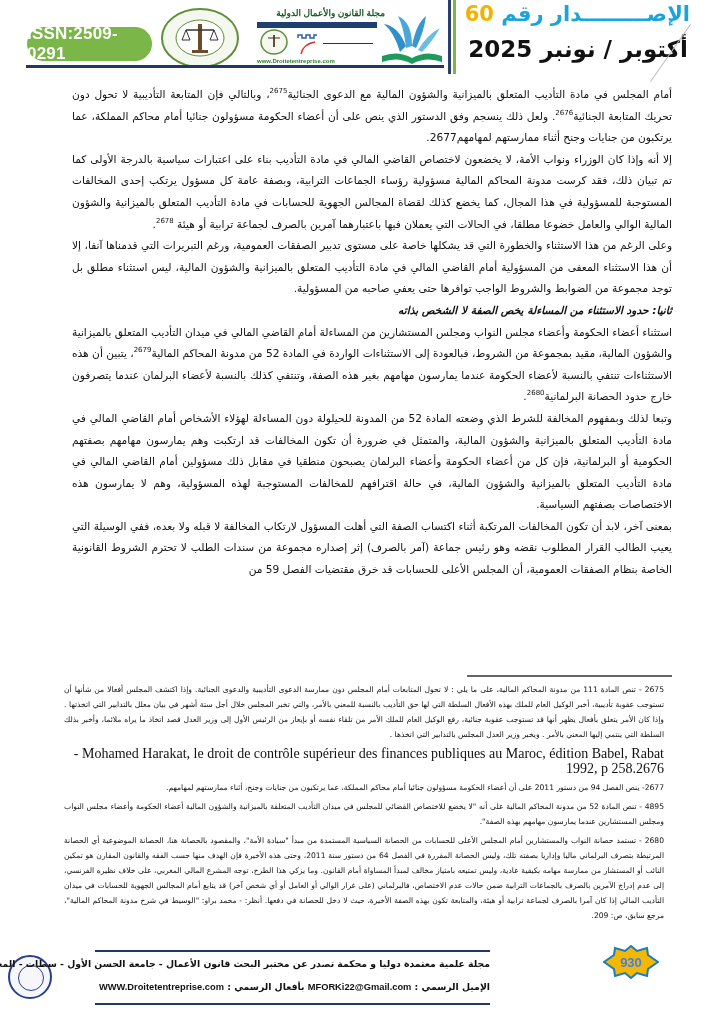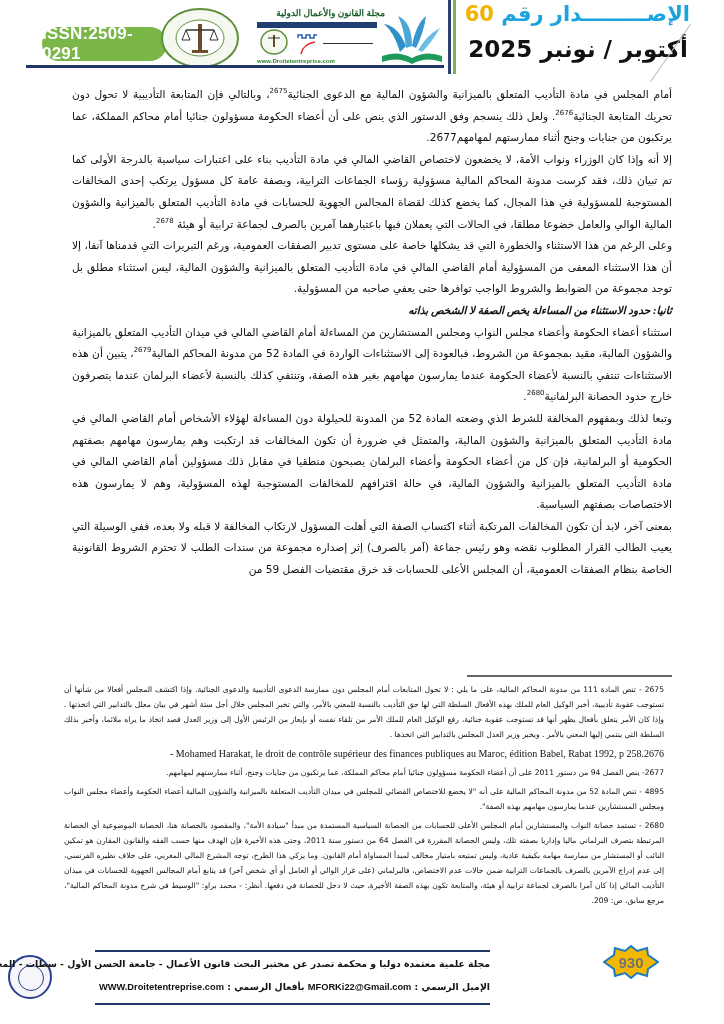--- a/index.html
+++ b/index.html
@@ -5,21 +5,21 @@
   * { box-sizing: border-box; margin: 0; padding: 0; }
   html, body { width: 724px; height: 1024px; background: #ffffff; overflow: hidden; }
   body { position: relative; font-family: "DejaVu Sans", sans-serif; color: #111; }
 
   
   .header { position: absolute; left: 0; top: 0; width: 724px; height: 78px; }
   .issn {
     position: absolute; left: 27px; top: 27px; width: 125px; height: 34px;
     background: #7ab648; border-radius: 17px; color: #fff;
     font-family: "Liberation Sans", sans-serif; font-size: 17px; font-weight: bold;
-    display: flex; align-items: center; justify-content: center; letter-spacing: 0.2px; margin-left: 15px;
+    display: flex; align-items: center; justify-content: center; letter-spacing: 0.2px;
   }
   .lab-logo { position: absolute; left: 158px; top: 6px; width: 84px; height: 64px; }
   .journal-banner { position: absolute; left: 255px; top: 6px; width: 190px; height: 62px; }
   .banner-title {
     position: absolute; right: 60px; top: 2px; font-size: 9px; color: #1a5e2a;
     font-family: Liberation Sans, sans-serif; direction: rtl; white-space: nowrap; font-weight: bold;
   }
   .banner-sub {
     position: absolute; left: 2px; top: 16px; width: 120px; height: 6px; background: #1f3f73;
   }
@@ -45,32 +45,32 @@
   .diag-line { position: absolute; left: 670px; top: 18px; width: 1px; height: 70px; background: #bbb; transform: rotate(35deg); }
 
   
   .content {
     position: absolute; left: 72px; top: 84px; width: 600px;
     direction: rtl; text-align: justify; text-align-last: right;
     font-family: "DejaVu Sans", sans-serif; font-size: 10.6px; line-height: 21.6px; color: #111;
   }
   .content p { margin-bottom: 0; }
   .content sup { font-size: 7px; line-height: 0; }
-  .content .subheading { font-weight: bold; font-style: italic; font-family: Liberation Serif, serif; }
+  .content .subheading { font-weight: bold; font-style: italic; }
 
   
   .fn-rule { position: absolute; left: 467px; top: 675px; width: 205px; height: 1.5px; background: #666; }
   .footnotes {
     position: absolute; left: 64px; top: 682px; width: 600px;
     direction: rtl; text-align: justify; text-align-last: right;
     font-family: "DejaVu Sans", sans-serif; font-size: 7.6px; line-height: 15px; color: #111;
   }
   .footnotes .fn { margin-bottom: 4px; }
   .footnotes .fn-latin {
-    direction: ltr; text-align: right; font-family: "Liberation Serif", serif; font-size: 10px;
+    direction: ltr; text-align: right; font-family: "Liberation Serif", serif; font-size: 14px;
   }
 
   
   .footer-seal {
     position: absolute; left: 8px; top: 955px; width: 44px; height: 44px; border-radius: 50%;
     border: 2px solid #2a3f8e; background: #f6f6fb;
   }
   .footer-seal::after {
     content: ""; position: absolute; left: 8px; top: 8px; width: 24px; height: 24px;
     border-radius: 50%; border: 1px solid #2a3f8e;
@@ -83,21 +83,21 @@
   }
   .footer-line2 {
     position: absolute; left: 95px; top: 981px; width: 395px; text-align: right; direction: rtl;
     font-size: 9.3px; font-weight: bold; color: #111; white-space: nowrap;
   }
   .footer-line2 .latin { font-family: "Liberation Sans", sans-serif; }
   .page-badge { position: absolute; left: 603px; top: 945px; width: 56px; height: 34px; }
   .page-num {
     position: absolute; left: 603px; top: 945px; width: 56px; height: 34px;
     display: flex; align-items: center; justify-content: center;
-    font-family: "Liberation Sans", sans-serif; font-weight: bold; font-size: 15px; color: #737373;
+    font-family: "Liberation Sans", sans-serif; font-weight: bold; font-size: 13px; color: #3b82f6;
   }
 </style>
 </head>
 <body>
 
 <div class="header">
   <div class="issn">ISSN:2509-0291</div>
 
   <svg class="lab-logo" viewBox="0 0 84 64">
     <ellipse cx="42" cy="32" rx="38" ry="29" fill="#f4f8ee" stroke="#5e8f3a" stroke-width="2"></ellipse>

